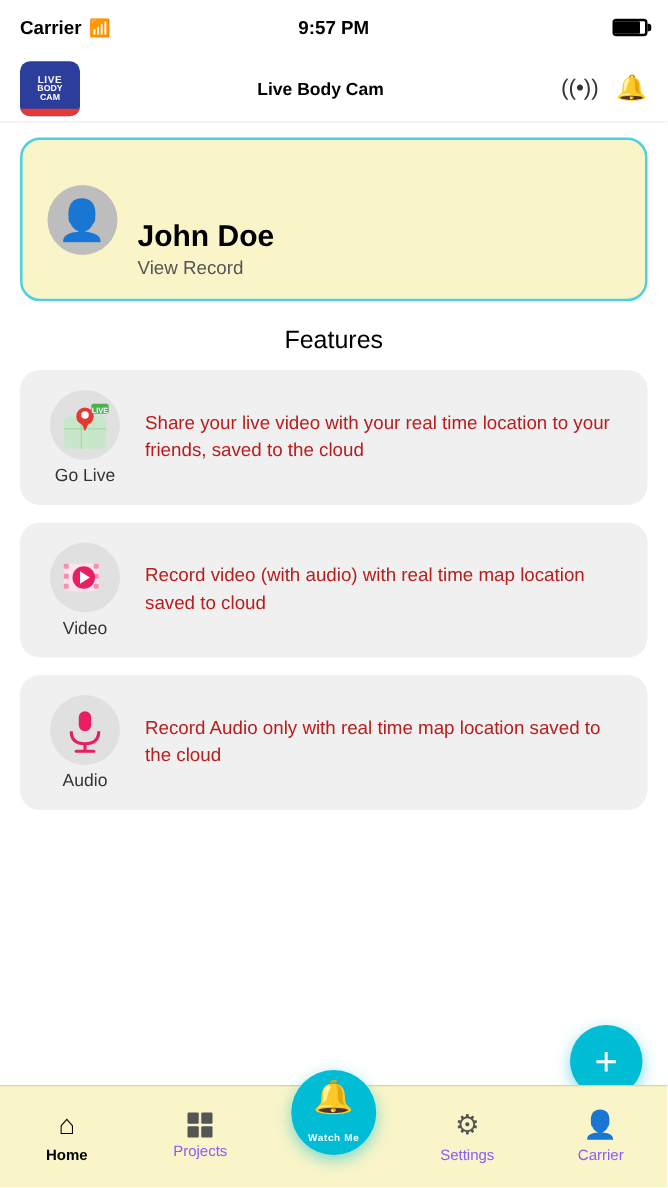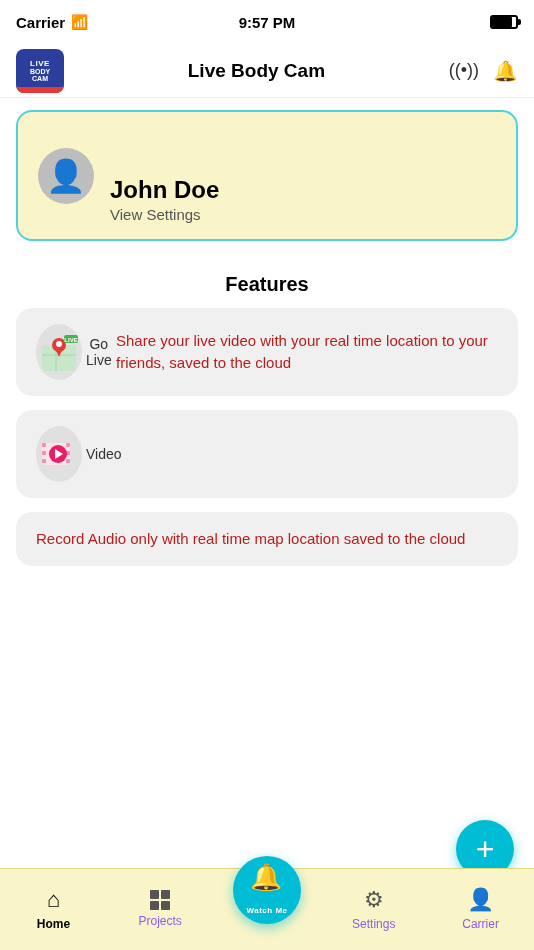--- a/index.html
+++ b/index.html
@@ -64,21 +64,21 @@
       color: #fff; font-size: 8px; font-weight: 700; letter-spacing: 0.5px;
       background: #2c3e9c;
       line-height: 1;
     }
     .logo-body { color: #fff; font-size: 7px; font-weight: 600; line-height: 1; }
     .logo-cam { color: #fff; font-size: 7px; font-weight: 600; line-height: 1; }
     .logo-red-stripe {
       position: absolute; bottom: 0; left: 0; right: 0;
       height: 6px; background: #e53935;
     }
-    .header-title { font-size: 19px; font-weight: 700; color: #000; }
+    .header-title { font-size: 14px; font-weight: 700; color: #000; }
     .header-right { display: flex; align-items: center; gap: 14px; }
     .signal-icon { font-size: 18px; color: #333; }
     .bell-icon { font-size: 20px; color: #333; }
 
     
     .profile-card {
       margin: 12px 16px;
       background: #f9f5c8;
       border: 2px solid #4dd0e1;
       border-radius: 16px;
@@ -97,40 +97,40 @@
     }
     .avatar-icon { font-size: 32px; color: #757575; }
     .profile-info {}
     .profile-name { font-size: 24px; font-weight: 700; color: #000; margin-bottom: 2px; margin-top: 48px; }
     .profile-link { font-size: 15px; color: #555; text-decoration: none; }
 
     
     .features-title {
       text-align: center;
       font-size: 20px;
-      font-weight: 700;
+      font-weight: 400;
       color: #000;
-      margin: 32px 0 12px;
+      margin: 20px 0 12px;
     }
 
     
     .feature-card {
       margin: 0 16px 14px;
       background: #f0f0f0;
       border-radius: 16px;
       padding: 16px 20px;
       display: flex;
       align-items: center;
       gap: 16px;
       cursor: pointer;
     }
     .feature-icon-wrap {
       width: 64px;
       display: flex;
-      flex-direction: row;
+      flex-direction: column;
       align-items: center;
       gap: 4px;
       flex-shrink: 0;
     }
     .feature-icon-circle {
       width: 56px; height: 56px;
       background: #e0e0e0;
       border-radius: 50%;
       display: flex; align-items: center; justify-content: center;
     }
@@ -243,21 +243,21 @@
     <span class="bell-icon">🔔</span>
   </div>
 </div>
 
 <div class="profile-card">
   <div class="avatar-circle">
     <span class="avatar-icon">👤</span>
   </div>
   <div class="profile-info">
     <div class="profile-name">John  Doe</div>
-    <div class="profile-link">View Settings</div>
+    <div class="profile-link">View Record</div>
   </div>
 </div>
 
 <div class="features-title">Features</div>
 
 <div class="feature-card">
   <div class="feature-icon-wrap">
     <div class="feature-icon-circle">
 
       <svg width="46" height="46" viewBox="0 0 46 46">
@@ -290,23 +290,39 @@
         <rect x="30" y="12" width="4" height="4" rx="1" fill="#f48fb1"></rect>
         <rect x="30" y="20" width="4" height="4" rx="1" fill="#f48fb1"></rect>
         <rect x="30" y="28" width="4" height="4" rx="1" fill="#f48fb1"></rect>
 
         <circle cx="22" cy="23" r="9" fill="#e91e63"></circle>
         <polygon points="27,23 19,18 19,28" fill="#fff"></polygon>
       </svg>
     </div>
     <span class="feature-label">Video</span>
   </div>
+  <span class="feature-text">Record video (with audio) with real time map location saved to cloud</span>
 </div>
 
 <div class="feature-card">
+  <div class="feature-icon-wrap">
+    <div class="feature-icon-circle">
+      <svg width="46" height="46" viewBox="0 0 46 46">
+
+        <rect x="18" y="8" width="10" height="16" rx="5" fill="#e91e63"></rect>
+
+        <path d="M12 24 Q12 34 23 34 Q34 34 34 24" stroke="#e91e63" stroke-width="2.5" fill="none"></path>
+
+        <line x1="23" y1="34" x2="23" y2="40" stroke="#e91e63" stroke-width="2.5"></line>
+
+        <line x1="16" y1="40" x2="30" y2="40" stroke="#e91e63" stroke-width="2.5" stroke-linecap="round"></line>
+      </svg>
+    </div>
+    <span class="feature-label">Audio</span>
+  </div>
   <span class="feature-text">Record Audio only with real time map location saved to the cloud</span>
 </div>
 
 <div class="fab">
   <span class="fab-plus">+</span>
 </div>
 
 <div class="bottom-nav">
 
   <div class="nav-item active">

